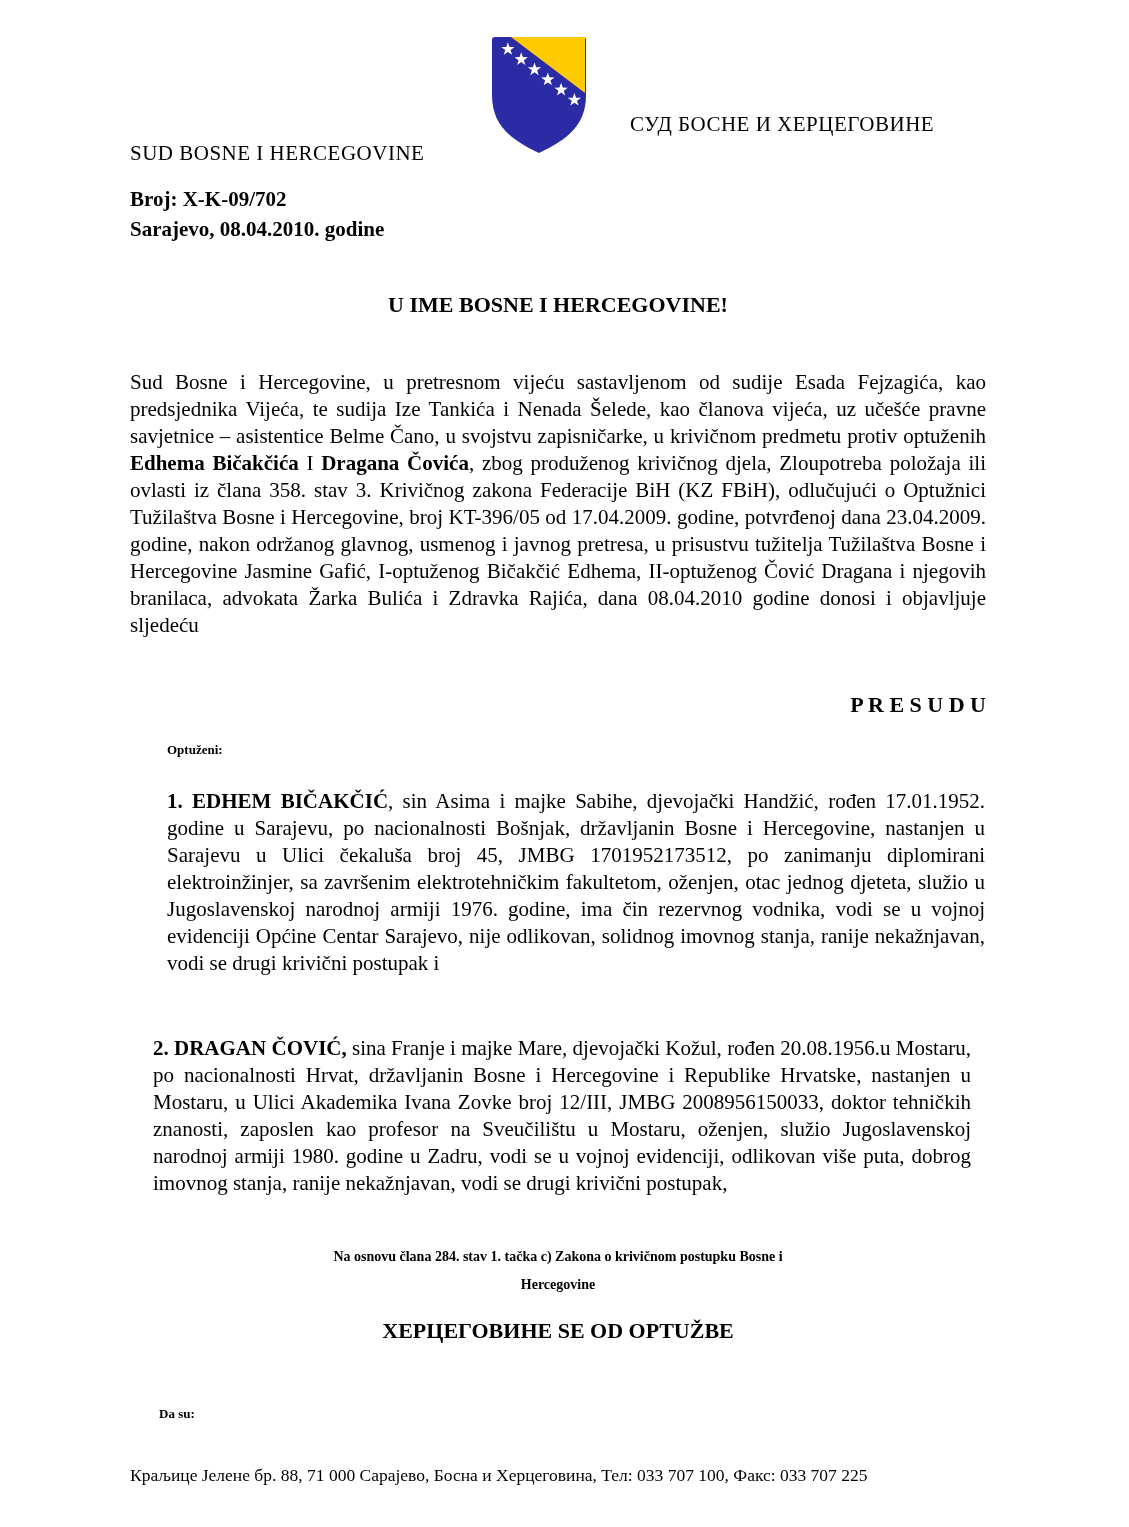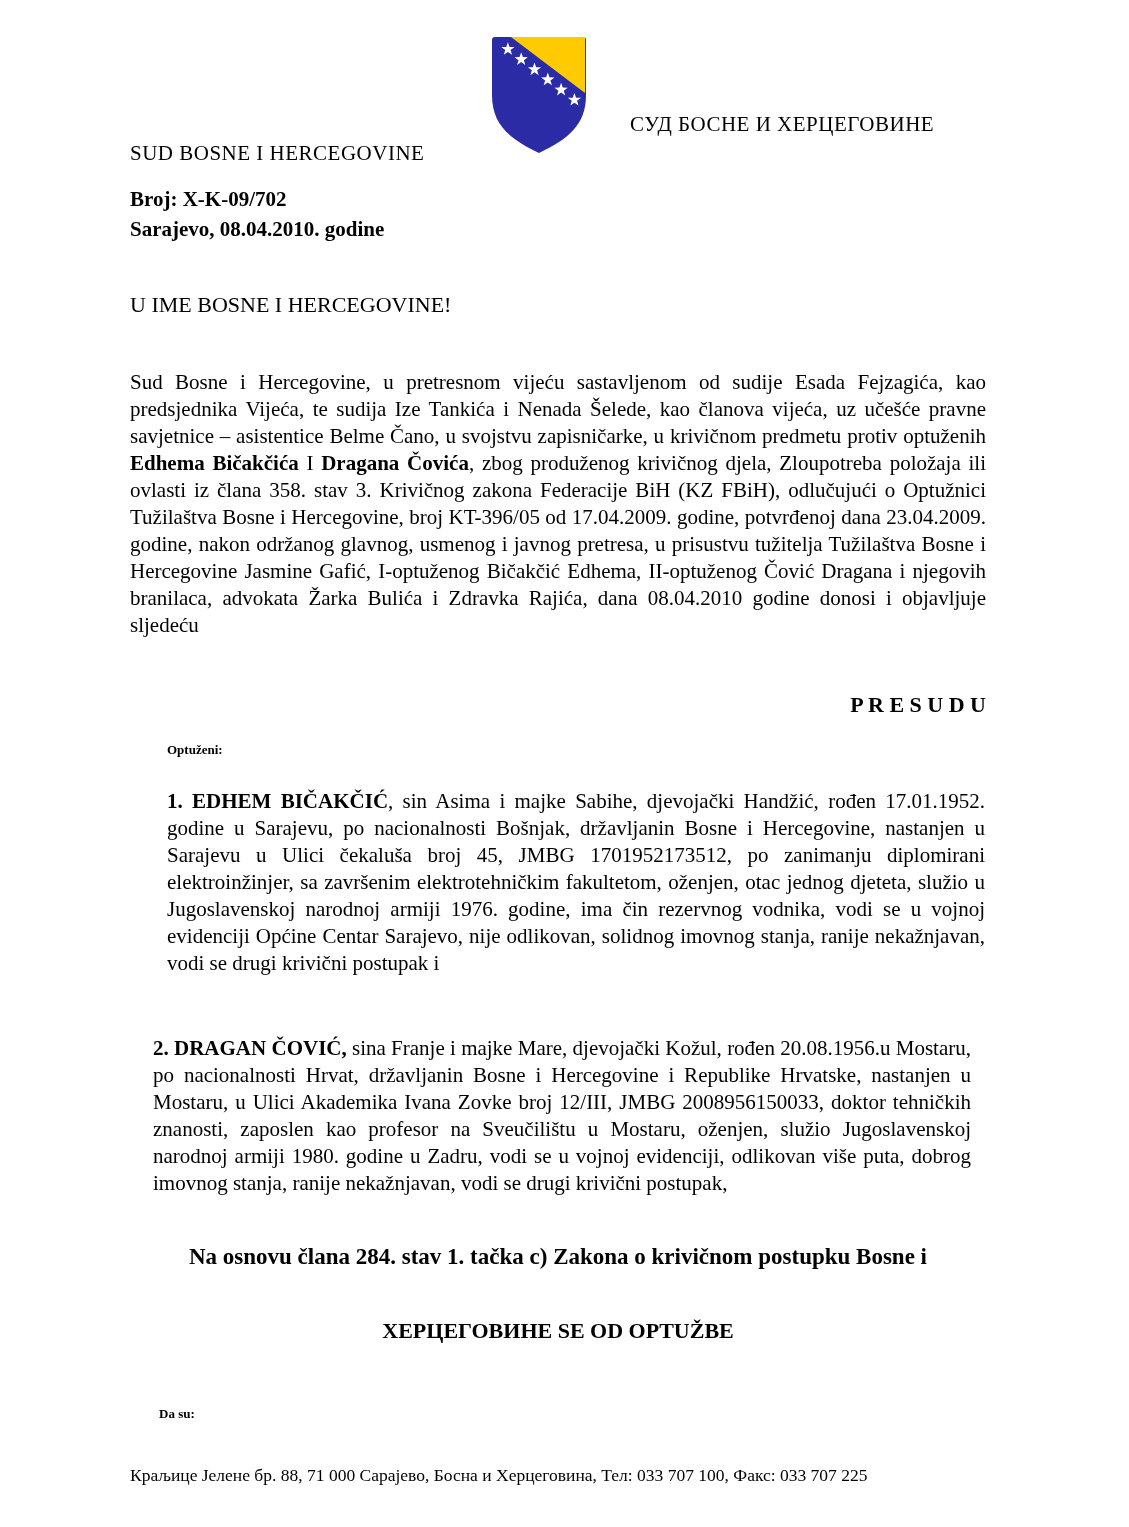--- a/index.html
+++ b/index.html
@@ -8,29 +8,29 @@
     width: 1129px;
     height: 1527px;
     background: #ffffff;
     color: #000000;
     font-family: "Liberation Serif", serif;
     overflow: hidden;
   }
   .abs { position: absolute; }
   .hdr-title { font-size: 21px; letter-spacing: 0.5px; white-space: nowrap; }
   .case-info { left: 130px; top: 184px; font-size: 21px; font-weight: bold; line-height: 30px; }
-  .doc-title { left: 130px; top: 292px; width: 856px; text-align: left; font-size: 22px; font-weight: normal; }
+  .doc-title { left: 130px; top: 292px; width: 856px; text-align: center; font-size: 22px; font-weight: bold; }
   .body-text { font-size: 21px; line-height: 27px; text-align: justify; }
   .intro { left: 130px; top: 369px; width: 856px; }
   .presudu { left: 130px; top: 692px; width: 856px; text-align: right; font-size: 22px; font-weight: bold; }
   .section-label { font-size: 13px; font-weight: bold; }
   .optuzeni { left: 167px; top: 742px; }
   .def1 { left: 167px; top: 788px; width: 818px; }
   .def2 { left: 153px; top: 1035px; width: 818px; }
-  .legal { left: 130px; top: 1243px; width: 856px; text-align: center; font-size: 23px; font-weight: bold; line-height: 28px; }
+  .legal { left: 130px; top: 1243px; width: 856px; text-align: center; font-size: 14px; font-weight: bold; line-height: 28px; }
   .oslobadaju { left: 130px; top: 1318px; width: 856px; text-align: center; font-size: 22px; font-weight: bold; }
   .dasu { left: 159px; top: 1373px; margin-top: 33px; }
   .footer { left: 130px; top: 1462px; font-size: 17.5px; line-height: 26px; white-space: nowrap; }
   b { font-weight: bold; }
 </style>
 </head>
 <body>
 
 <div class="page">
 
@@ -66,20 +66,21 @@
   <div class="abs presudu">P R E S U D U</div>
 
   <div class="abs section-label optuzeni">Optuženi:</div>
 
   <p class="abs body-text def1" style="margin:0;"><b>1. EDHEM BIČAKČIĆ</b><span>, sin Asima i majke Sabihe, djevojački Handžić, rođen 17.01.1952. godine u Sarajevu, po nacionalnosti Bošnjak, državljanin Bosne i Hercegovine, nastanjen u Sarajevu u Ulici čekaluša broj 45, JMBG 1701952173512, po zanimanju diplomirani elektroinžinjer, sa završenim elektrotehničkim fakultetom, oženjen, otac jednog djeteta, služio u Jugoslavenskoj narodnoj armiji 1976. godine, ima čin rezervnog vodnika, vodi se u vojnoj evidenciji Općine Centar Sarajevo, nije odlikovan, solidnog imovnog stanja, ranije nekažnjavan, vodi se drugi krivični postupak i</span></p>
 
   <p class="abs body-text def2" style="margin:0;"><b>2.  DRAGAN ČOVIĆ,</b><span> sina Franje i majke Mare, djevojački Kožul, rođen 20.08.1956.u Mostaru, po nacionalnosti Hrvat, državljanin Bosne i Hercegovine i Republike Hrvatske, nastanjen u Mostaru, u Ulici Akademika Ivana Zovke broj 12/III, JMBG 2008956150033, doktor tehničkih znanosti, zaposlen kao profesor na Sveučilištu u Mostaru, oženjen, služio Jugoslavenskoj narodnoj armiji 1980. godine u Zadru, vodi se u vojnoj evidenciji, odlikovan više puta, dobrog imovnog stanja, ranije nekažnjavan, vodi se drugi krivični postupak,</span></p>
 
   <div class="abs legal">
     <div>Na osnovu člana 284. stav 1. tačka c) Zakona o krivičnom postupku Bosne i</div>
+    <div>Hercegovine</div>
   </div>
 
   <div class="abs oslobadaju">ХЕРЦЕГОВИНЕ SE OD OPTUŽBE</div>
 
   <div class="abs section-label dasu">Da su:</div>
 
   <div class="abs footer">
     <div>Краљице Јелене бр. 88, 71 000 Сарајево, Босна и Херцеговина, Тел: 033 707 100, Факс: 033 707 225</div>
   </div>
 

